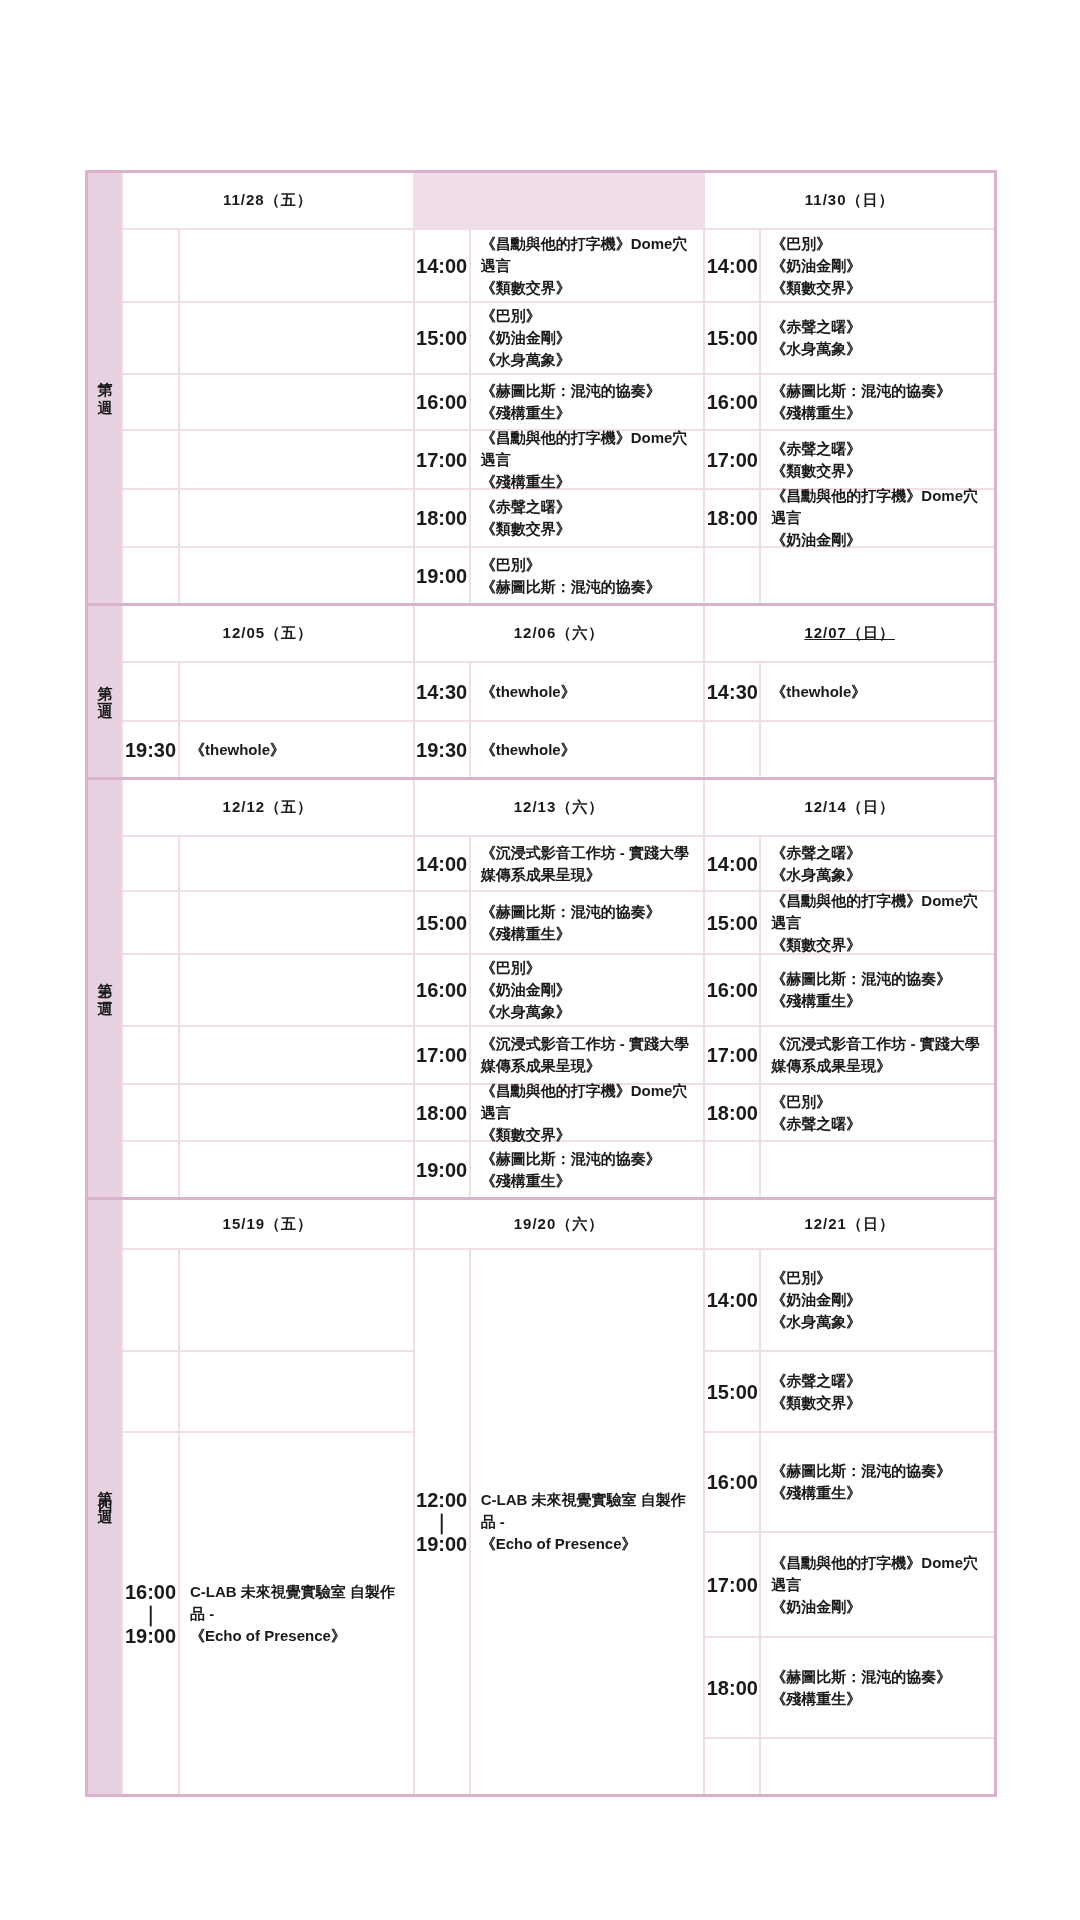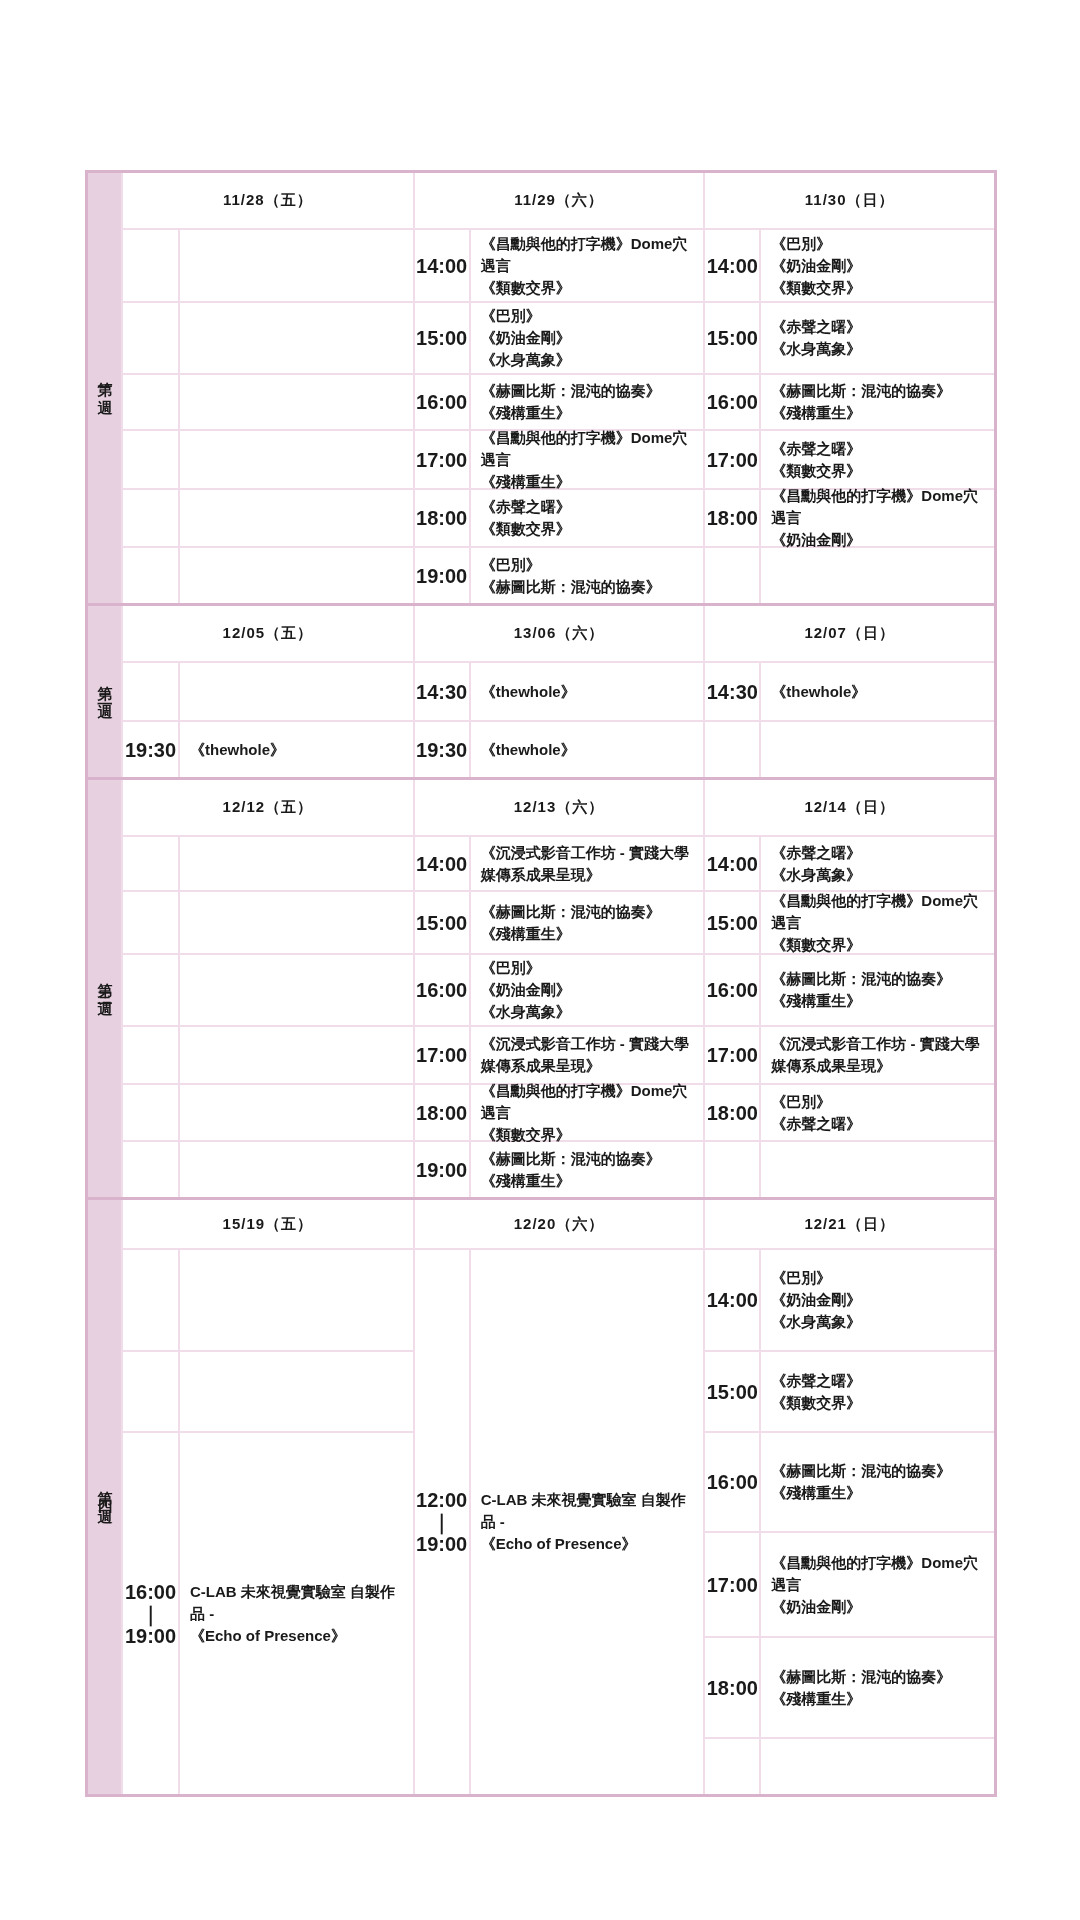--- a/index.html
+++ b/index.html
@@ -40,21 +40,20 @@
   .tl { line-height:22px; }
 </style>
 </head>
 <body>
 
 <div class="page">
   <div class="schedule">
       <div class="week" style="grid-template-rows: 55px 71px 70px 54px 57px 56px 55px;">
         <div class="wlabel cell" style="grid-area: 1 / 1 / 8;">第一週</div>
         <div class="dhead cell" style="grid-area: 1 / 2 / auto / span 2;">11/28（五）</div>
-        <div class="dhead cell" style="grid-area: 1 / 4 / auto / span 2;">11/29（六）</div>
         <div class="dhead cell" style="grid-area: 1 / 6 / auto / span 2;">11/30（日）</div>
         <div class="tcell cell" style="grid-area: 2 / 2 / span 1;"></div>
         <div class="pcell cell" style="grid-area: 2 / 3 / span 1;"></div>
         <div class="tcell cell" style="grid-area: 2 / 4 / span 1;">
           <div class="tl">14:00</div>
         </div>
         <div class="pcell cell" style="grid-area: 2 / 5 / span 1;">
           <div class="tl">《昌勳與他的打字機》Dome穴遇言</div>
           <div class="tl">《類數交界》</div>
         </div>
@@ -139,22 +138,22 @@
         <div class="pcell cell" style="grid-area: 7 / 5 / span 1;">
           <div class="tl">《巴別》</div>
           <div class="tl">《赫圖比斯：混沌的協奏》</div>
         </div>
         <div class="tcell cell" style="grid-area: 7 / 6 / span 1;"></div>
         <div class="pcell cell" style="grid-area: 7 / 7 / span 1;"></div>
       </div>
       <div class="week" style="grid-template-rows: 55px 57px 55px;">
         <div class="wlabel cell" style="grid-area: 1 / 1 / 4;">第二週</div>
         <div class="dhead cell" style="grid-area: 1 / 2 / auto / span 2;">12/05（五）</div>
-        <div class="dhead cell" style="grid-area: 1 / 4 / auto / span 2;">13/06（六）</div>
-        <div class="dhead cell" style="grid-area: 1 / 6 / auto / span 2;">12/07（日）</div>
+        <div class="dhead cell" style="grid-area: 1 / 4 / auto / span 2;">12/06（六）</div>
+        <div class="dhead cell" style="grid-area: 1 / 6 / auto / span 2; text-decoration: underline;">12/07（日）</div>
         <div class="tcell cell" style="grid-area: 2 / 2 / span 1;"></div>
         <div class="pcell cell" style="grid-area: 2 / 3 / span 1;"></div>
         <div class="tcell cell" style="grid-area: 2 / 4 / span 1;">
           <div class="tl">14:30</div>
         </div>
         <div class="pcell cell" style="grid-area: 2 / 5 / span 1;">
           <div class="tl">《thewhole》</div>
         </div>
         <div class="tcell cell" style="grid-area: 2 / 6 / span 1;">
           <div class="tl">14:30</div>
@@ -268,21 +267,21 @@
         <div class="pcell cell" style="grid-area: 7 / 5 / span 1;">
           <div class="tl">《赫圖比斯：混沌的協奏》</div>
           <div class="tl">《殘構重生》</div>
         </div>
         <div class="tcell cell" style="grid-area: 7 / 6 / span 1;"></div>
         <div class="pcell cell" style="grid-area: 7 / 7 / span 1;"></div>
       </div>
       <div class="week" style="grid-template-rows: 48px 100px 79px 98px 103px 99px 55px;">
         <div class="wlabel cell" style="grid-area: 1 / 1 / 8;">第四週</div>
         <div class="dhead cell" style="grid-area: 1 / 2 / auto / span 2;">15/19（五）</div>
-        <div class="dhead cell" style="grid-area: 1 / 4 / auto / span 2;">12/20（六）</div>
+        <div class="dhead cell" style="grid-area: 1 / 4 / auto / span 2;">19/20（六）</div>
         <div class="dhead cell" style="grid-area: 1 / 6 / auto / span 2;">12/21（日）</div>
         <div class="tcell cell" style="grid-area: 2 / 2 / span 1;"></div>
         <div class="pcell cell" style="grid-area: 2 / 3 / span 1;"></div>
         <div class="tcell cell" style="grid-area: 3 / 2 / span 1;"></div>
         <div class="pcell cell" style="grid-area: 3 / 3 / span 1;"></div>
         <div class="tcell cell" style="grid-area: 4 / 2 / span 4;">
           <div class="tl">16:00</div>
           <div class="tl">｜</div>
           <div class="tl">19:00</div>
         </div>

